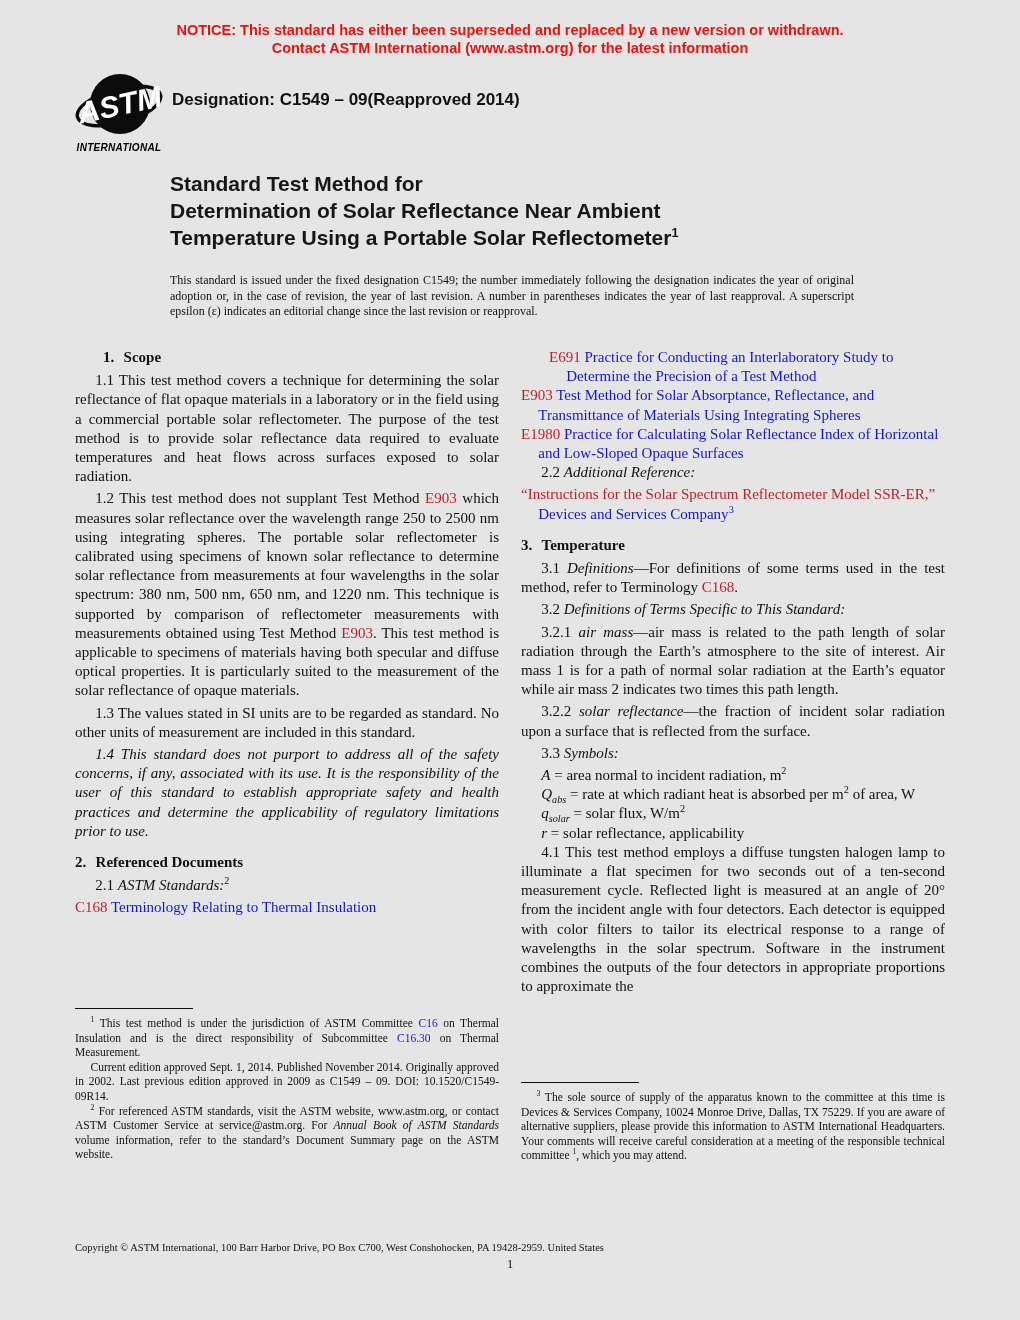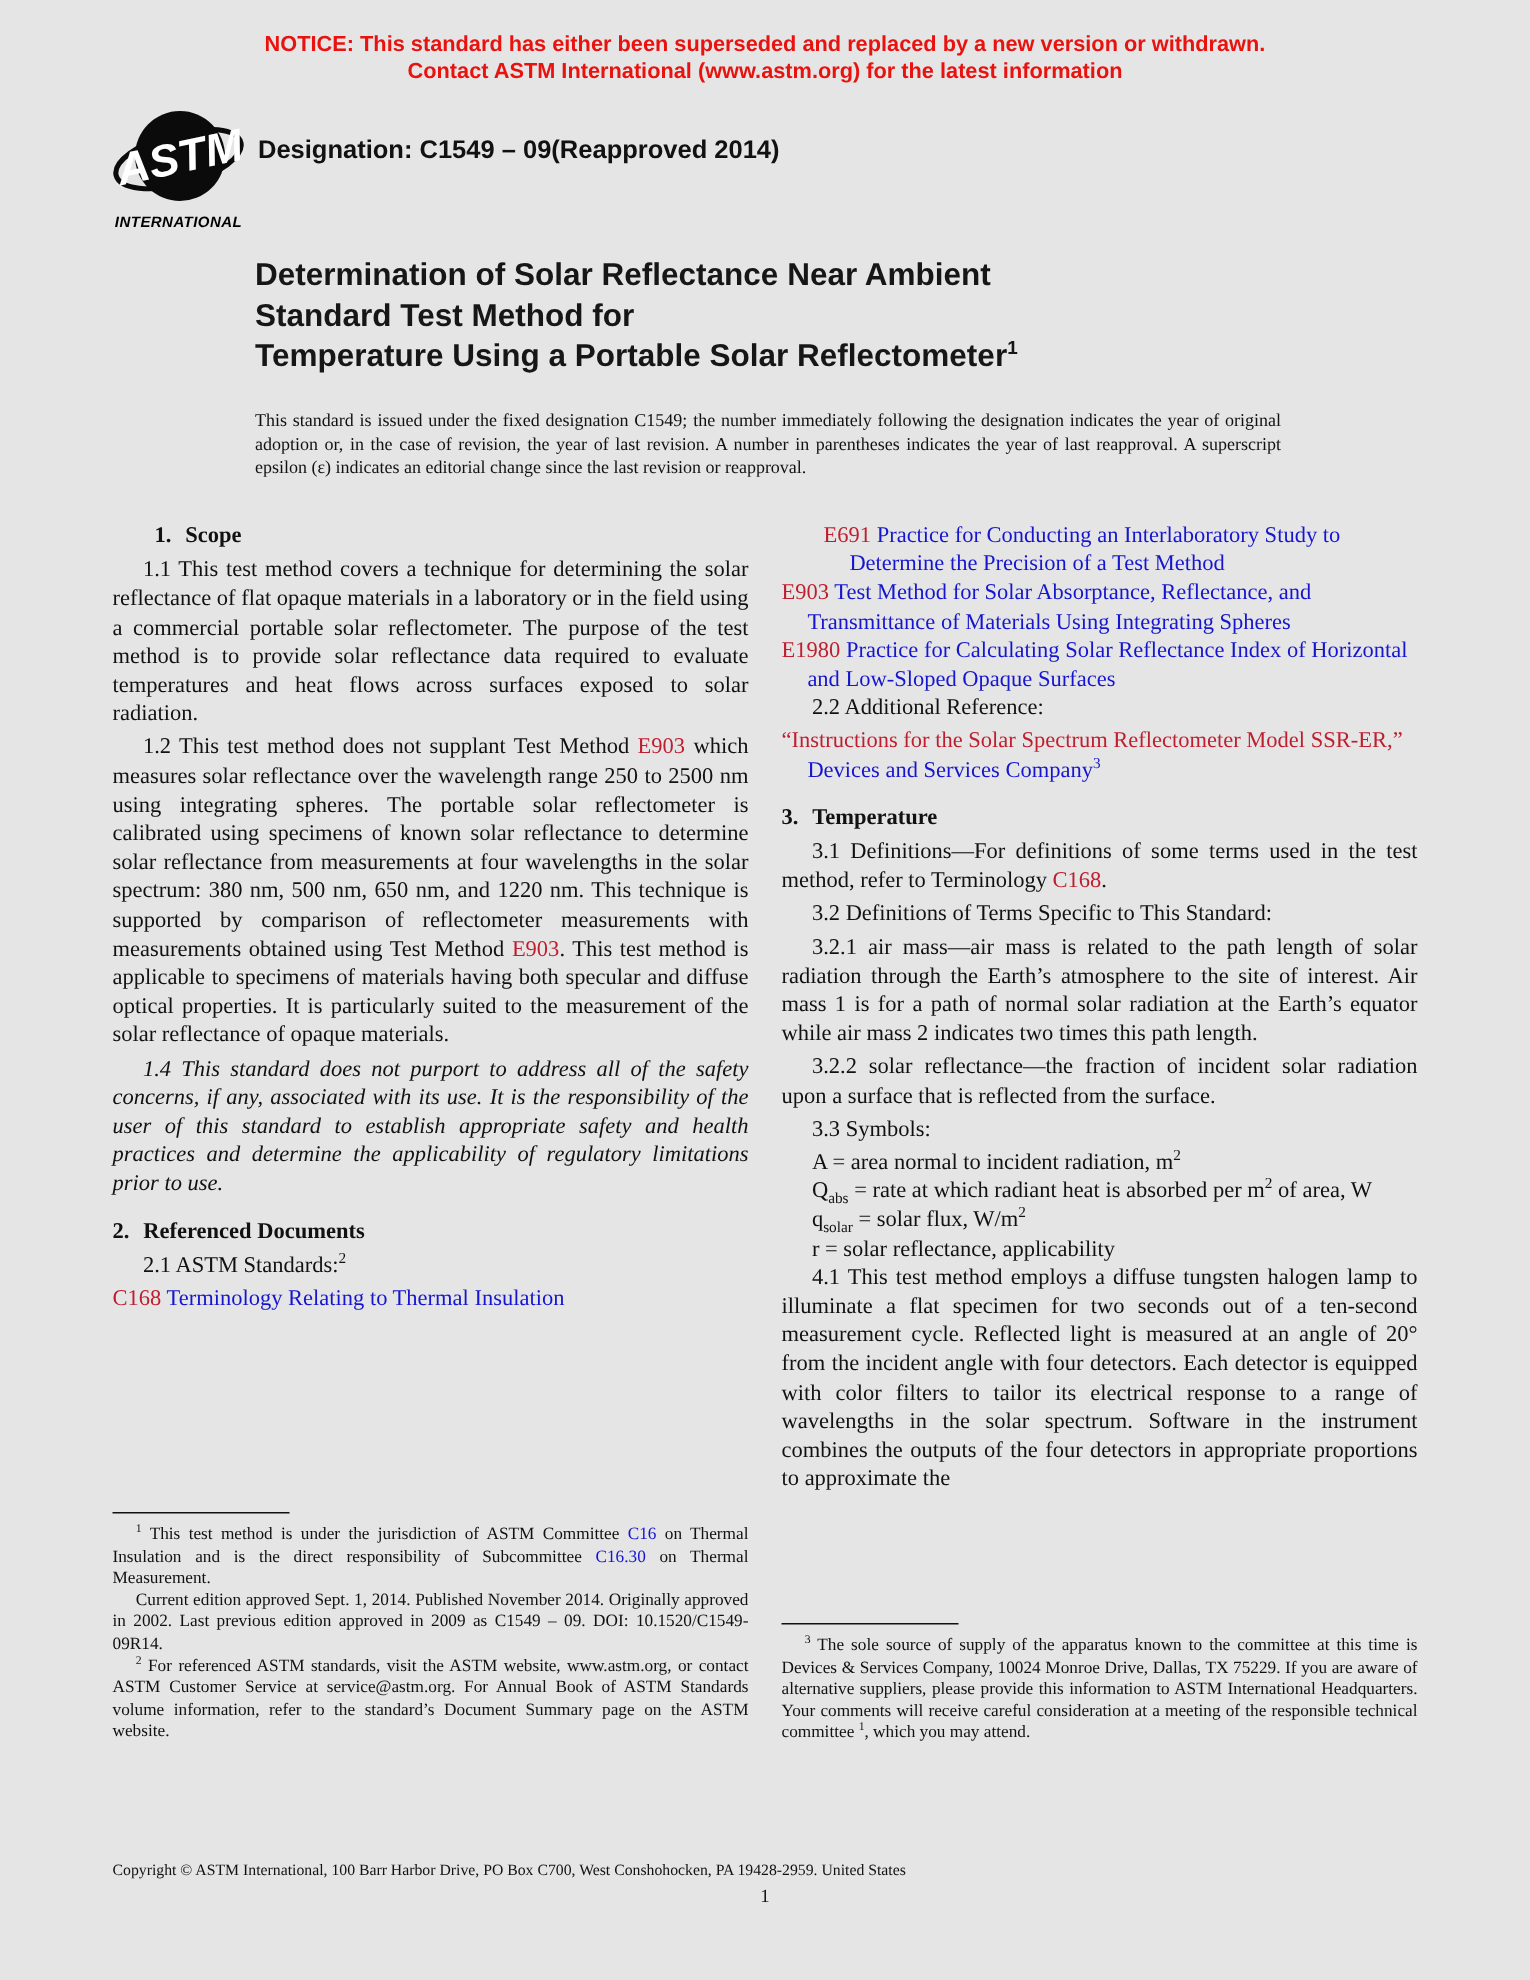--- a/index.html
+++ b/index.html
@@ -39,21 +39,21 @@
   h2.sec{font-size:15px;font-weight:bold;margin:12px 0 4px;font-family:"Liberation Serif",serif;}
   .sec-label{margin-left:.62em;}
 
   p.para{margin:0 0 3px;text-indent:1.35em;}
   p.para.italic{font-style:italic;}
   p.ref{margin:0;padding-left:1.15em;text-indent:-1.15em;text-align:left;}
   p.sym{margin:0;text-indent:1.35em;text-align:left;}
 
   .link-red{color:var(--link-red);text-decoration:none;cursor:pointer;}
   .link-blue{color:var(--link-blue);text-decoration:none;cursor:pointer;text-align:right;}
-  .it{}
+  .it{font-style:italic;}
   sup{font-size:68%;line-height:0;}
   sub{font-size:68%;line-height:0;}
 
   .fn-block{position:absolute;width:424px;}
   .fn-block-left{left:75px;top:1008px;}
   .fn-block-right{left:521px;top:1082px;}
   .fn-rule{width:118px;border-top:1.6px solid #111;margin:0 0 7px;}
   p.fn{font-size:11.5px;line-height:14.6px;text-align:justify;margin:0;text-indent:1.35em;}
 
   .copyright{position:absolute;left:75px;top:1242px;width:880px;font-size:10.5px;}
@@ -74,31 +74,32 @@
       <circle cx="46" cy="36" r="30" fill="#0b0b0b"></circle>
       <ellipse cx="45" cy="38" rx="43" ry="17" fill="none" stroke="#0b0b0b" stroke-width="3.4" transform="rotate(-15 45 38)"></ellipse>
       <text x="46" y="47" text-anchor="middle" font-family="Liberation Sans, sans-serif" font-size="30" font-weight="bold" font-style="italic" fill="#ffffff" transform="rotate(-12 46 38)">ASTM</text>
     </svg>
     <div class="logo-sub">INTERNATIONAL</div>
   </div>
 
   <div class="designation">Designation: C1549 – 09(Reapproved 2014)</div>
 
   <div class="title-block">
+    <div>Standard Test Method for</div>
     <div>Determination of Solar Reflectance Near Ambient</div>
-    <div>Standard Test Method for</div>
     <div><span>Temperature Using a Portable Solar Reflectometer</span><sup>1</sup></div>
   </div>
 
   <div class="issue-note">This standard is issued under the fixed designation C1549; the number immediately following the designation indicates the year of original adoption or, in the case of revision, the year of last revision. A number in parentheses indicates the year of last reapproval. A superscript epsilon (ε) indicates an editorial change since the last revision or reapproval.</div>
 
   <div class="col col-left">
     <h2 class="sec"><span class="sec-num">1.</span><span class="sec-label">Scope</span></h2>
     <p class="para">1.1 This test method covers a technique for determining the solar reflectance of flat opaque materials in a laboratory or in the field using a commercial portable solar reflectometer. The purpose of the test method is to provide solar reflectance data required to evaluate temperatures and heat flows across surfaces exposed to solar radiation.</p>
     <p class="para"><span>1.2 This test method does not supplant Test Method </span><a class="link-red">E903</a><span> which measures solar reflectance over the wavelength range 250 to 2500 nm using integrating spheres. The portable solar reflectometer is calibrated using specimens of known solar reflectance to determine solar reflectance from measurements at four wavelengths in the solar spectrum: 380 nm, 500 nm, 650 nm, and 1220 nm. This technique is supported by comparison of reflectometer measurements with measurements obtained using Test Method </span><a class="link-red">E903</a><span>. This test method is applicable to specimens of materials having both specular and diffuse optical properties. It is particularly suited to the measurement of the solar reflectance of opaque materials.</span></p>
+    <p class="para">1.3 The values stated in SI units are to be regarded as standard. No other units of measurement are included in this standard.</p>
     <p class="para italic">1.4 This standard does not purport to address all of the safety concerns, if any, associated with its use. It is the responsibility of the user of this standard to establish appropriate safety and health practices and determine the applicability of regulatory limitations prior to use.</p>
     <h2 class="sec"><span class="sec-num">2.</span><span class="sec-label">Referenced Documents</span></h2>
     <p class="para"><span>2.1 </span><span class="it">ASTM Standards:</span><sup>2</sup></p>
     <p class="ref"><a class="link-red">C168</a><a class="link-blue"> Terminology Relating to Thermal Insulation</a></p>
   </div>
 
   <div class="col col-right">
     <p class="ref"><a class="link-red">E691</a><a class="link-blue"> Practice for Conducting an Interlaboratory Study to Determine the Precision of a Test Method</a></p>
     <p class="ref"><a class="link-red">E903</a><a class="link-blue"> Test Method for Solar Absorptance, Reflectance, and Transmittance of Materials Using Integrating Spheres</a></p>
     <p class="ref"><a class="link-red">E1980</a><a class="link-blue"> Practice for Calculating Solar Reflectance Index of Horizontal and Low-Sloped Opaque Surfaces</a></p>

